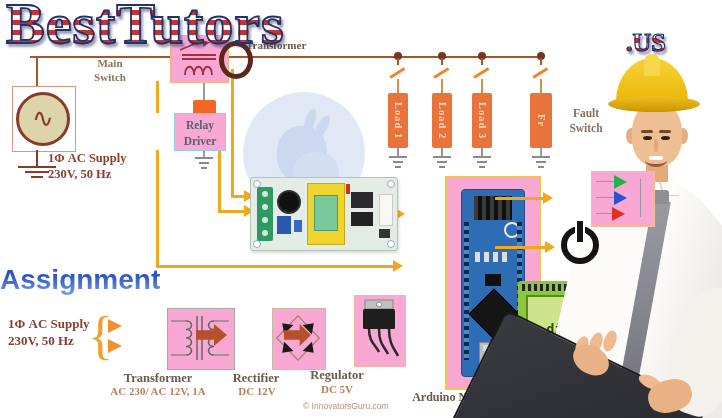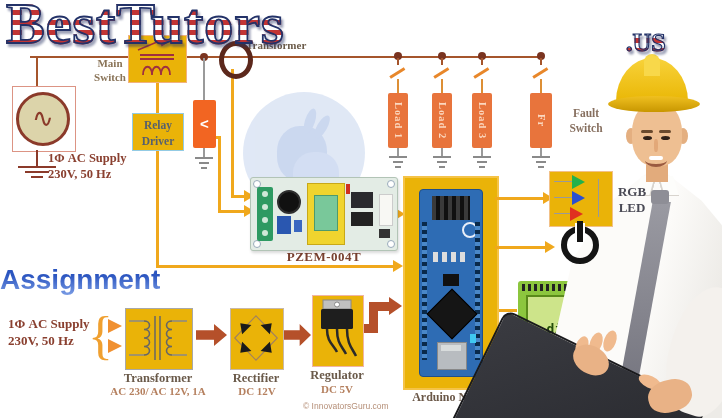--- a/index.html
+++ b/index.html
@@ -13,21 +13,21 @@
   .dot{position:absolute;width:8px;height:8px;border-radius:50%;background:#7a3420;}
   .arr{position:absolute;width:0;height:0;border-top:6px solid transparent;border-bottom:6px solid transparent;border-left:10px solid #f0a81c;}
   .arr.sn{border-left-color:#b5502a;border-top-width:9px;border-bottom-width:9px;border-left-width:13px;}
   .arr.or{border-left-color:#f09030;border-top-width:7px;border-bottom-width:7px;border-left-width:14px;}
   .blockarrow{position:absolute;background:#b5502a;clip-path:polygon(0 28%,58% 28%,58% 0,100% 50%,58% 100%,58% 72%,0 72%);}
   
   .lbl{position:absolute;font-family:"Liberation Serif",serif;font-weight:700;color:#6a5a48;line-height:1.3;text-align:center;}
   .gnd{position:absolute;}
   .gnd i{display:block;height:2px;margin:3px auto 0;background:#8a8a8a;}
   .gnd.maroon i{background:#8b3a2a;}
-  .box{position:absolute;background:#eab308;}
+  .box{position:absolute;background:#f9a8d4;margin-left:42px;}
   .load{position:absolute;background:#e8743c;border-radius:2px;display:flex;align-items:center;justify-content:center;}
   .load span{writing-mode:vertical-rl;font:700 10.5px "Liberation Serif",serif;color:#fbd8bf;letter-spacing:1px;}
   .swdiag{position:absolute;background:#e8872a;transform:rotate(-32deg);transform-origin:left center;}
   
   .flagtext{position:absolute;font-family:"Liberation Serif",serif;font-weight:700;
     background:repeating-linear-gradient(#c23434 0 5px,#fdfdfd 5px 10px);
     -webkit-background-clip:text;background-clip:text;color:transparent;
     -webkit-text-stroke:1.8px #233268;
     filter:drop-shadow(2px 3px 1px rgba(40,50,100,.45));z-index:7;}
   
@@ -191,21 +191,20 @@
     <div class="abs" style="left:43px;top:42px;width:8px;height:12px;background:#3a67c0;"></div>
     <div class="abs" style="left:56px;top:5px;width:36px;height:60px;background:#f0d42e;border:1px solid #c8a818;">
       <div class="abs" style="left:6px;top:11px;width:22px;height:34px;background:#79c89a;border:1px solid #4e9a6c;"></div>
     </div>
     <div class="abs" style="left:95px;top:6px;width:4px;height:10px;background:#d03020;"></div>
     <div class="abs" style="left:100px;top:14px;width:22px;height:16px;background:#2a2a2e;"></div>
     <div class="abs" style="left:100px;top:34px;width:22px;height:14px;background:#222;"></div>
     <div class="abs" style="left:128px;top:16px;width:12px;height:30px;background:#f8f8f4;border:1px solid #ccc;"></div>
     <div class="abs" style="left:128px;top:51px;width:11px;height:9px;background:#333;"></div>
   </div>
-  <div class="lbl" style="left:286px;top:249px;width:76px;font-size:13px;color:#7a4030;letter-spacing:.5px;">PZEM-004T</div>
   <div class="arr" style="left:395px;top:208px;"></div>
 
   <div class="box" style="left:403px;top:176px;width:92px;height:210px;border:2px solid #f5c347;z-index:2;">
     <div class="abs" style="left:14px;top:11px;width:62px;height:186px;background:#2e6cb4;border:1px solid #1f4f8a;border-radius:4px;">
       <div class="abs" style="left:12px;top:6px;width:38px;height:24px;background:repeating-linear-gradient(90deg,#3a3a3a 0 4px,#101010 4px 8px);"></div>
       <div class="abs" style="left:42px;top:32px;width:12px;height:12px;border:2px solid #e8eef8;border-radius:50%;"></div>
       <div class="abs" style="left:2px;top:32px;width:5px;height:138px;background:repeating-linear-gradient(#0a2a4a 0 4px,#4a88c8 4px 8px);"></div>
       <div class="abs" style="left:55px;top:32px;width:5px;height:138px;background:repeating-linear-gradient(#0a2a4a 0 4px,#4a88c8 4px 8px);"></div>
       <div class="abs" style="left:13px;top:62px;width:34px;height:10px;background:repeating-linear-gradient(90deg,#ddd 0 5px,#2e6cb4 5px 9px);"></div>
       <div class="abs" style="left:23px;top:84px;width:16px;height:12px;background:#111;"></div>
@@ -269,24 +268,20 @@
 
   <div class="box z5" style="left:549px;top:171px;width:62px;height:54px;border:1px solid #f2c188;">
     <div class="abs" style="left:4px;top:9px;width:18px;height:1px;background:#999;"></div>
     <div class="abs" style="left:4px;top:25px;width:18px;height:1px;background:#999;"></div>
     <div class="abs" style="left:4px;top:41px;width:18px;height:1px;background:#999;"></div>
     <div class="abs" style="left:22px;top:3px;width:0;height:0;border-top:7px solid transparent;border-bottom:7px solid transparent;border-left:13px solid #22b14c;"></div>
     <div class="abs" style="left:22px;top:19px;width:0;height:0;border-top:7px solid transparent;border-bottom:7px solid transparent;border-left:13px solid #2b50d0;"></div>
     <div class="abs" style="left:20px;top:35px;width:0;height:0;border-top:7px solid transparent;border-bottom:7px solid transparent;border-left:13px solid #e03020;"></div>
     <div class="abs" style="left:48px;top:7px;width:1px;height:38px;background:#999;"></div>
   </div>
-  <div class="lbl z5" style="left:613px;top:184px;width:38px;font-size:13px;color:#4a4a55;line-height:1.25;">
-    <div>RGB</div>
-    <div>LED</div>
-  </div>
   <div class="abs z5" style="left:561px;top:226px;width:38px;height:38px;">
     <div class="abs" style="left:0;top:0;width:38px;height:38px;border:6px solid #141414;border-radius:50%;box-sizing:border-box;"></div>
     <div class="abs" style="left:14px;top:-3px;width:10px;height:11px;background:#fff;"></div>
     <div class="abs" style="left:16px;top:-5px;width:6px;height:21px;background:#141414;"></div>
   </div>
 
   <div class="lbl" style="left:8px;top:316px;width:88px;font-size:13px;color:#8a4030;text-align:left;">
     <div>1Φ AC Supply</div>
     <div>230V, 50 Hz</div>
   </div>

